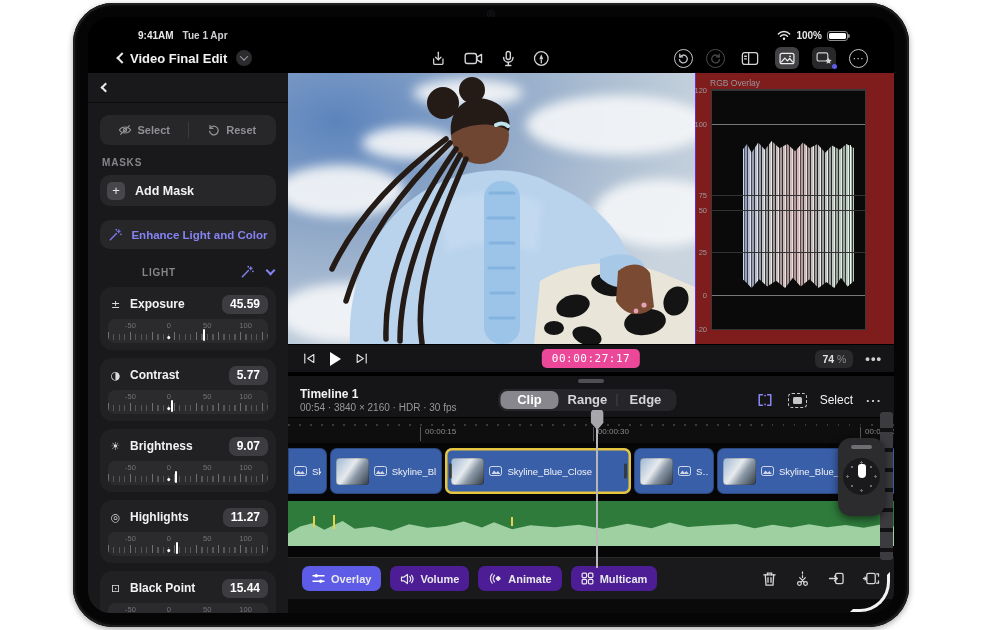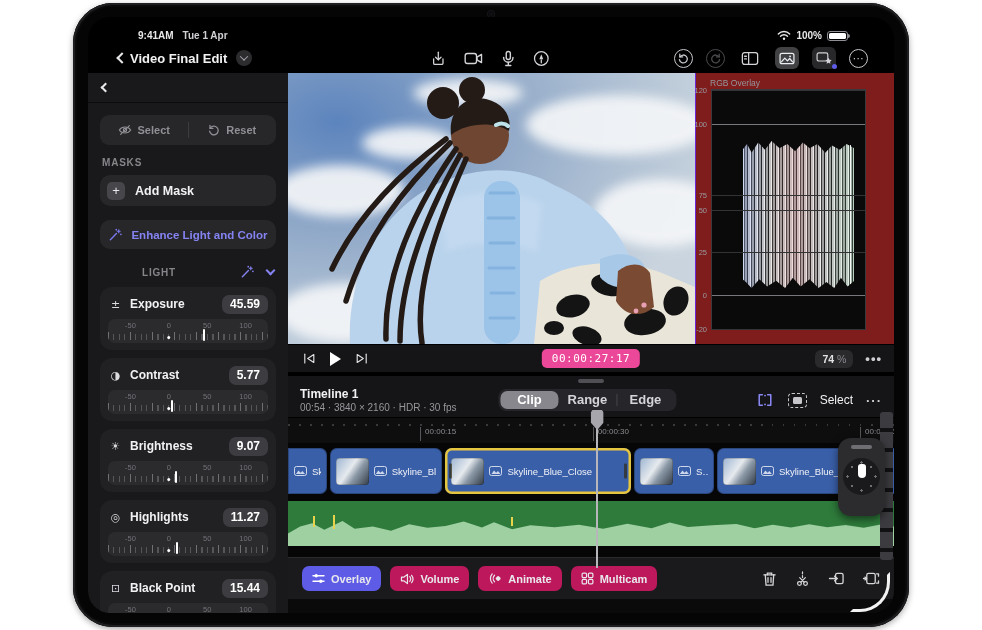--- a/index.html
+++ b/index.html
@@ -164,21 +164,21 @@
   .jog-grab{width:21px;height:3.5px;background:#6e6e73;border-radius:2px;margin-top:7px;}
   .jog-dial{width:37px;height:37px;border-radius:50%;background:#1a1a1d;margin-top:9px;position:relative;
     background-image:radial-gradient(circle 1.2px at 50% 12%,#6e6e73 99%,transparent),radial-gradient(circle 1.2px at 50% 88%,#6e6e73 99%,transparent),
     radial-gradient(circle 1.2px at 12% 50%,#6e6e73 99%,transparent),radial-gradient(circle 1.2px at 88% 50%,#6e6e73 99%,transparent),
     radial-gradient(circle 1.2px at 24% 24%,#6e6e73 99%,transparent),radial-gradient(circle 1.2px at 76% 24%,#6e6e73 99%,transparent),
     radial-gradient(circle 1.2px at 24% 76%,#6e6e73 99%,transparent),radial-gradient(circle 1.2px at 76% 76%,#6e6e73 99%,transparent);}
   .jog-ptr{position:absolute;left:50%;top:6px;transform:translateX(-50%);width:8px;height:14px;background:#fff;border-radius:3px 3px 4px 4px;}
 
   
   .tl-toolbar{height:42px;background:#1a1a1c;border-top:1px solid #2a2a2d;display:flex;align-items:center;padding:0 14px;gap:9px;}
-  .bt{height:25px;display:flex;align-items:center;gap:6px;background:#be185d;border-radius:7px;padding:0 10px;
+  .bt{height:25px;display:flex;align-items:center;gap:6px;background:#4c1d95;border-radius:7px;padding:0 10px;
     font-size:11px;font-weight:bold;color:#e9e9ec;}
   .bt.active{background:var(--accent);}
   .bt-right{margin-left:auto;display:flex;align-items:center;gap:17px;}
   .tl-bottom-strip{height:14px;background:#0a0a0b;}
 </style>
 </head>
 <body>
 
 <div class="device">
   <div class="cam-dot"></div>

